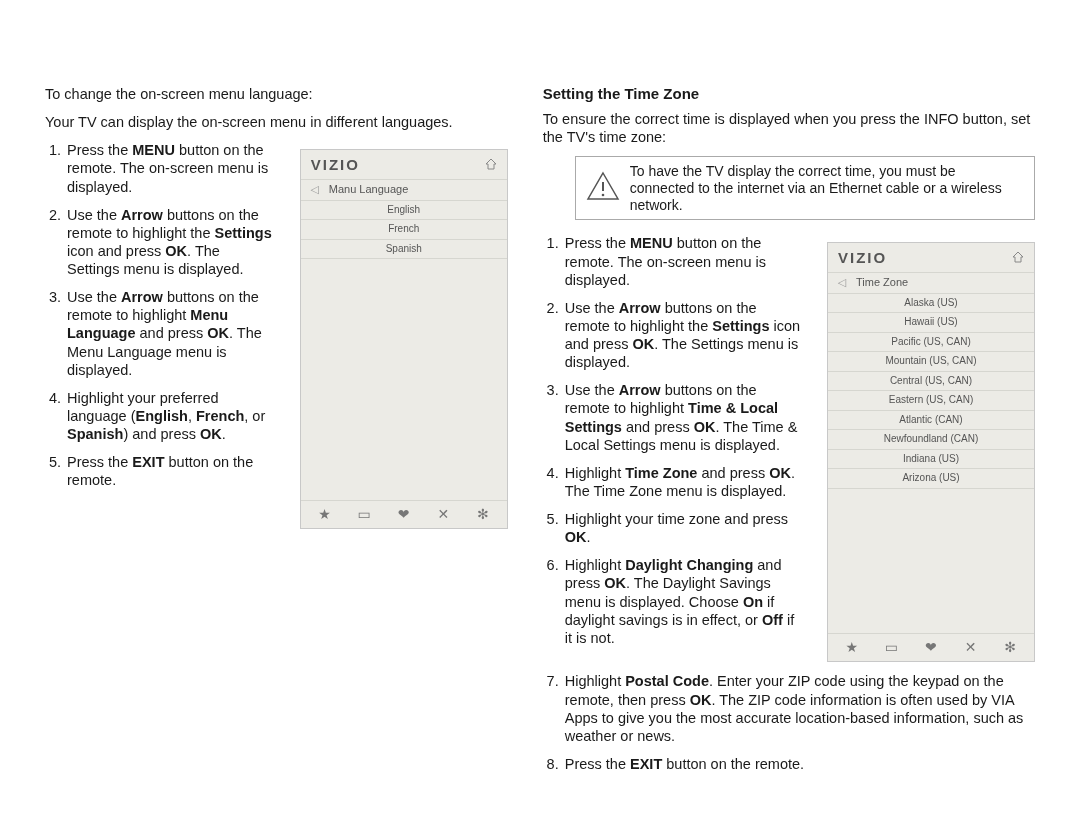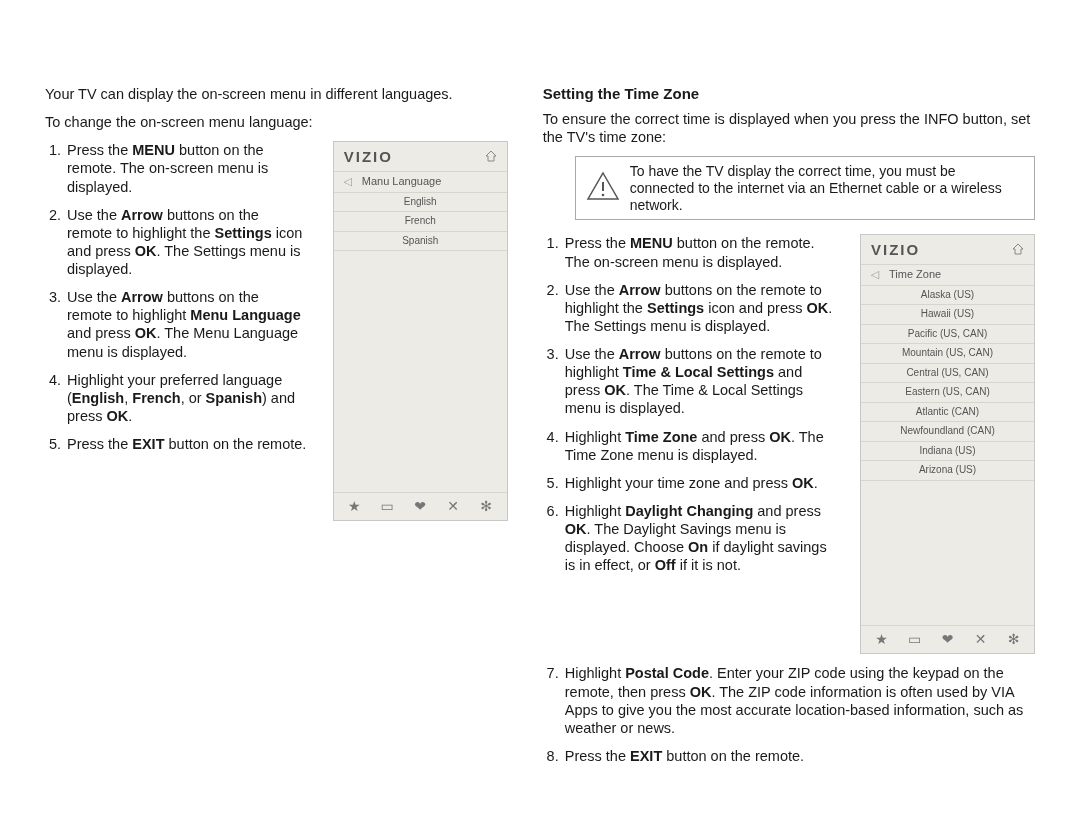--- a/index.html
+++ b/index.html
@@ -34,24 +34,25 @@
     margin-bottom: 14px;
     margin-left: 32px;
   }
   .warn svg { flex-shrink: 0; }
   .warn .wt { font-size: 14px; line-height: 1.2; }
 
   
   .panel {
     border: 1px solid #c8c8c8;
     background: #ecebe6;
-    width: 175px;
+    width: 208px;
     flex-shrink: 0;
     display: flex;
     flex-direction: column;
+    margin-top: 8px;
   }
   .panel-tall { height: 380px; }
   .panel-taller { height: 420px; }
   .panel-header {
     display: flex;
     justify-content: space-between;
     align-items: center;
     padding: 6px 10px 4px 10px;
     font-weight: 700;
     letter-spacing: 2px;
@@ -98,22 +99,22 @@
     font-size: 14px;
     color: #222;
   }
 </style>
 </head>
 <body>
 
 <div class="cols">
 
   <div class="col-left">
+    <p>To change the on-screen menu language:</p>
     <p>Your TV can display the on-screen menu in different languages.</p>
-    <p>To change the on-screen menu language:</p>
 
     <div class="text-and-panel">
       <div class="txt">
         <ol>
           <li><span>Press the </span><span class="bold">MENU</span><span> button on the remote. The on-screen menu is displayed.</span></li>
           <li><span>Use the </span><span class="bold">Arrow</span><span> buttons on the remote to highlight the </span><span class="bold">Settings</span><span> icon and press </span><span class="bold">OK</span><span>. The Settings menu is displayed.</span></li>
           <li><span>Use the </span><span class="bold">Arrow</span><span> buttons on the remote to highlight </span><span class="bold">Menu Language</span><span> and press </span><span class="bold">OK</span><span>. The Menu Language menu is displayed.</span></li>
           <li><span>Highlight your preferred language (</span><span class="bold">English</span><span>, </span><span class="bold">French</span><span>, or </span><span class="bold">Spanish</span><span>) and press </span><span class="bold">OK</span><span>.</span></li>
           <li><span>Press the </span><span class="bold">EXIT</span><span> button on the remote.</span></li>
         </ol>

